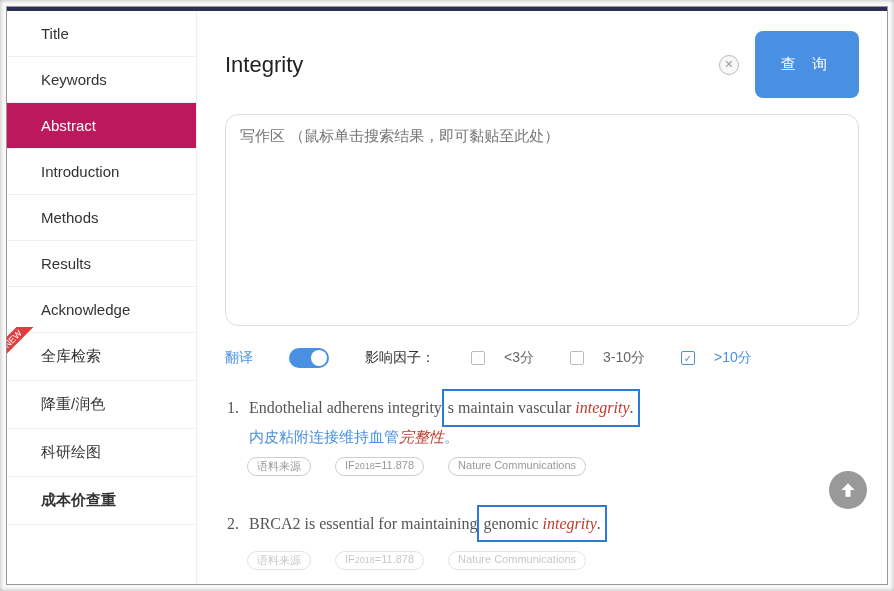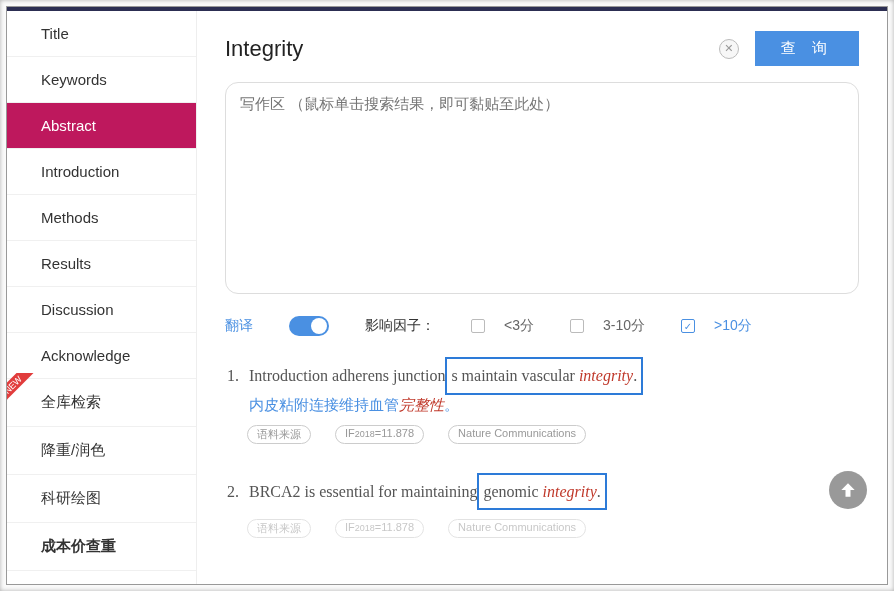--- a/index.html
+++ b/index.html
@@ -11,21 +11,21 @@
 .sidebar { width: 190px; background: #fff; border-right: 1px solid #eee; }
 .side-item { display: block; padding: 14px 0 14px 34px; color: #333; font-size: 15px; border-bottom: 1px solid #f0f0f0; cursor: pointer; position: relative; }
 .side-item.active { background: #be185d; color: #fff; }
 .side-item.bold { font-weight: 700; }
 .new-ribbon { position: absolute; left: -6px; top: -6px; width: 40px; height: 40px; overflow: hidden; pointer-events: none; }
 .new-ribbon span { position: absolute; left: -18px; top: 6px; width: 60px; background: #e13c3c; color: #fff; font-size: 9px; text-align: center; transform: rotate(-45deg); line-height: 12px; }
 .main { flex: 1; padding: 20px 28px 0 28px; overflow: hidden; }
 .search-row { display: flex; align-items: center; gap: 16px; margin-bottom: 16px; }
 .search-input { flex: 1; border: none; background: transparent; font-size: 22px; font-weight: 400; color: #222; outline: none; }
 .clear-btn { width: 20px; height: 20px; border: 1px solid #bbb; border-radius: 50%; background: #f7f7f7; color: #999; display: flex; align-items: center; justify-content: center; font-size: 11px; cursor: pointer; }
-.query-btn { background: #4a90e2; color: #fff; border: none; padding: 8px 26px; font-size: 15px; border-radius: 0; cursor: pointer; letter-spacing: 6px; }
+.query-btn { background: #4a90e2; color: #fff; border: none; padding: 24px 26px; font-size: 15px; border-radius: 8px; cursor: pointer; letter-spacing: 6px; }
 .write-area { width: 100%; height: 212px; border: 1px solid #ddd; border-radius: 13px; padding: 12px 14px; color: #bbb; font-size: 15px; resize: none; outline: none; font-family: inherit; }
 .filter-row { display: flex; align-items: center; gap: 36px; margin: 18px 0 22px 0; font-size: 14px; }
 .trans-label { color: #4a90e2; }
 .toggle { width: 40px; height: 20px; background: #4a90e2; border-radius: 10px; position: relative; cursor: pointer; }
 .toggle::after { content: ""; position: absolute; right: 2px; top: 2px; width: 16px; height: 16px; background: #fff; border-radius: 50%; }
 .if-label { color: #333; }
 .chk { display: flex; align-items: center; gap: 19px; cursor: pointer; color: #666; }
 .chk .box { width: 14px; height: 14px; border: 1px solid #bbb; border-radius: 2px; display: flex; align-items: center; justify-content: center; font-size: 10px; color: #4a90e2; }
 .chk.checked { color: #4a90e2; }
 .chk.checked .box { border-color: #4a90e2; }
@@ -49,21 +49,20 @@
 <div class="app">
   <div class="topbar"></div>
   <div class="layout">
     <nav class="sidebar">
       <a class="side-item">Title</a>
       <a class="side-item">Keywords</a>
       <a class="side-item active">Abstract</a>
       <a class="side-item">Introduction</a>
       <a class="side-item">Methods</a>
       <a class="side-item">Results</a>
-      <a class="side-item">Discussion</a>
       <a class="side-item">Acknowledge</a>
       <a class="side-item">
         <span class="new-ribbon">
               <span>NEW</span>
             </span>
         <span>全库检索</span>
       </a>
       <a class="side-item">降重/润色</a>
       <a class="side-item">科研绘图</a>
       <a class="side-item bold">成本价查重</a>
@@ -93,21 +92,21 @@
         <label class="chk checked">
               <span class="box">✓</span>
               <span>&gt;10分</span>
             </label>
       </div>
 
       <div class="result">
         <div class="res-line">
           <span class="res-num">1.</span>
           <span>
-            <span>Introduction adherens junction</span><span class="bluebox"><span>s maintain vascular </span><span class="hl">integrity</span><span>.</span></span>
+            <span>Endothelial adherens integrity</span><span class="bluebox"><span>s maintain vascular </span><span class="hl">integrity</span><span>.</span></span>
           </span>
         </div>
         <div class="trans-line">
           <span>内皮粘附连接维持血管</span><span class="trans-hl">完整性</span><span>。</span>
         </div>
         <div class="tags">
           <span class="tag">语料来源</span>
           <span class="tag">IF<sub>2018</sub>=11.878</span>
           <span class="tag">Nature Communications</span>
         </div>

